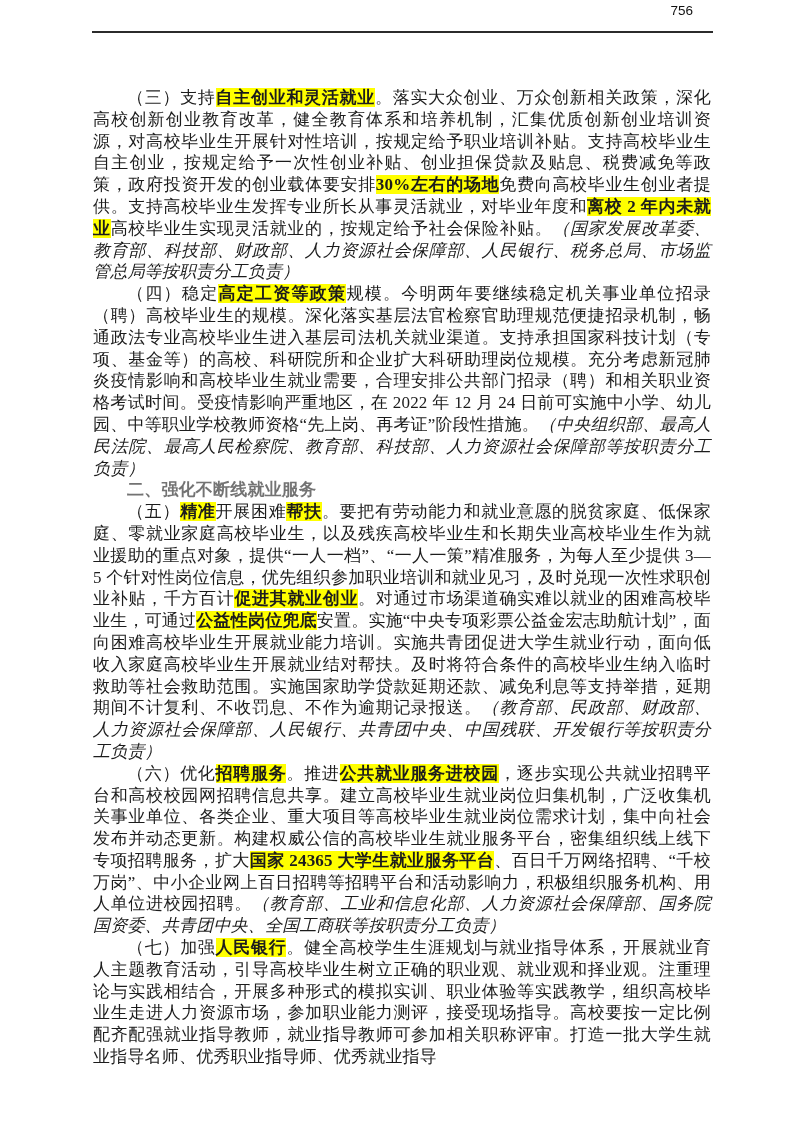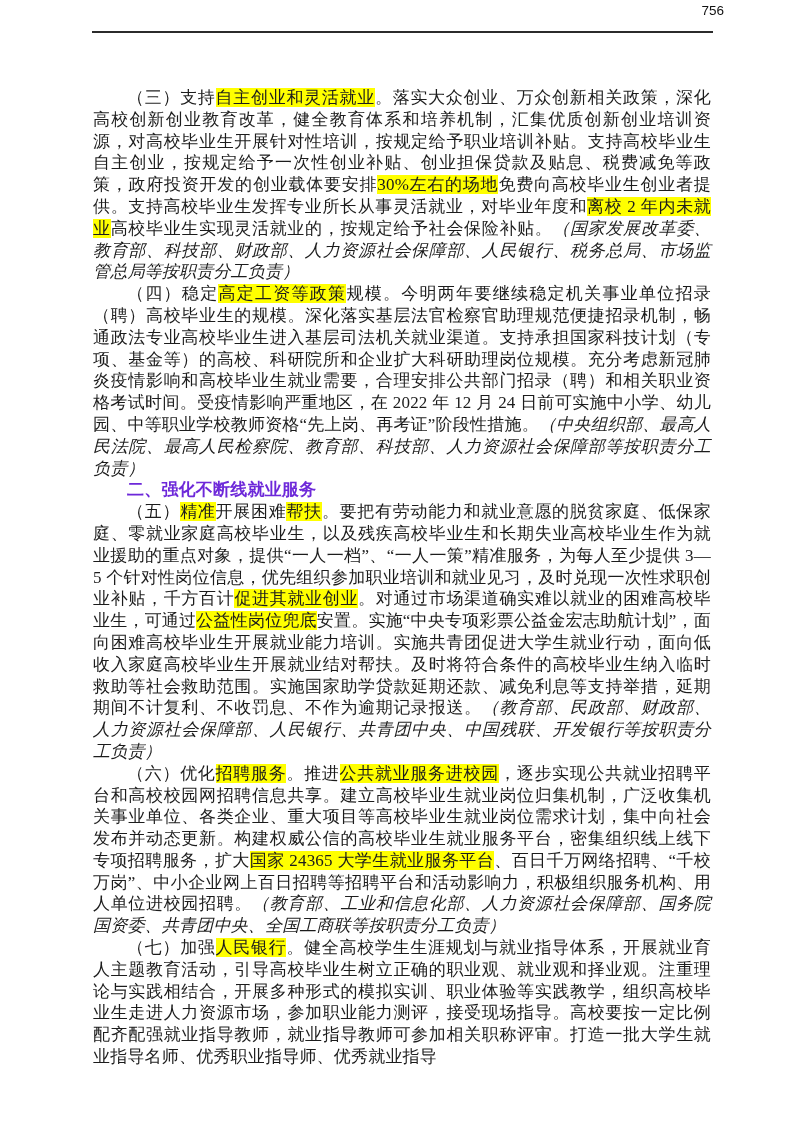--- a/index.html
+++ b/index.html
@@ -8,21 +8,21 @@
     width: 793px;
     height: 1122px;
     background: #ffffff;
     overflow: hidden;
     font-family: "Liberation Serif", serif;
     color: #1c1c1c;
   }
   .page-number {
     position: absolute;
     top: 3px;
-    right: 69px;
+    right: 100px;
     font-family: "Liberation Sans", sans-serif;
     font-size: 13.5px;
     color: #111;
   }
   .rule {
     position: absolute;
     top: 31px;
     left: 92px;
     width: 621px;
     border-top: 2px solid #2b2b2b;
@@ -36,23 +36,23 @@
     line-height: 21.8px;
     text-align: justify;
     text-justify: inter-character;
     letter-spacing: 0.2px;
   }
   .para { margin: 0; }
   .para.indent { text-indent: 2em; }
   .para.heading {
     font-family: Liberation Sans, sans-serif;
     font-weight: 700;
-    color: #6d28d9;
+    color: #737373;
   }
-  .hl { background: #ffff00; }
+  .hl { background: #ffff00; font-weight: bold; }
   .kai { font-style: italic; }
 </style>
 </head>
 <body>
 
 <div class="page">
   <div class="page-number">756</div>
   <div class="rule"></div>
   <div class="content">
       <p class="para indent"><span>（三）支持</span><span class="hl">自主创业和灵活就业</span><span>。落实大众创业、万众创新相关政策，深化高校创新创业教育改革，健全教育体系和培养机制，汇集优质创新创业培训资源，对高校毕业生开展针对性培训，按规定给予职业培训补贴。支持高校毕业生自主创业，按规定给予一次性创业补贴、创业担保贷款及贴息、税费减免等政策，政府投资开发的创业载体要安排</span><span class="hl">30%左右的场地</span><span>免费向高校毕业生创业者提供。支持高校毕业生发挥专业所长从事灵活就业，对毕业年度和</span><span class="hl">离校 2 年内未就业</span><span>高校毕业生实现灵活就业的，按规定给予社会保险补贴。</span><span class="kai">（国家发展改革委、教育部、科技部、财政部、人力资源社会保障部、人民银行、税务总局、市场监管总局等按职责分工负责）</span></p>

